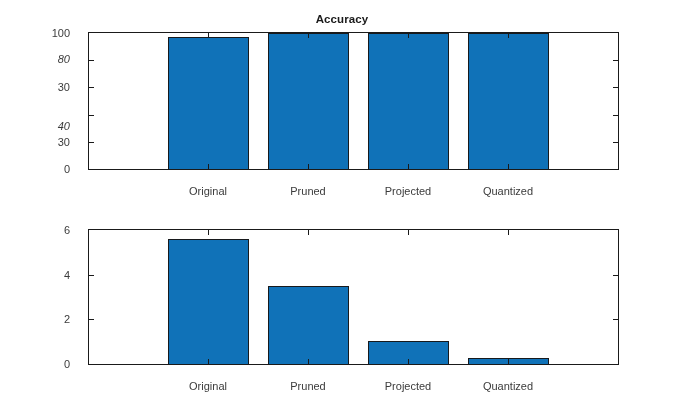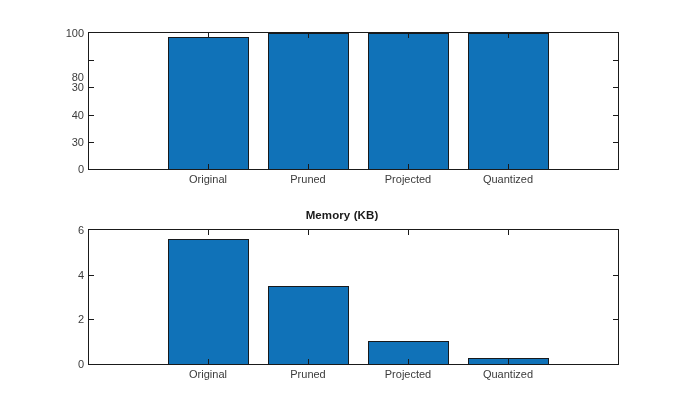--- a/index.html
+++ b/index.html
@@ -46,21 +46,21 @@
     box-sizing: border-box;
     border: 1px solid #1a1a1a;
     background: #ffffff;
     overflow: visible;
   }
 
   
   .ytick {
     position: absolute;
     right: 100%;
-    margin-right: 5px;
+    margin-right: 19px;
     transform: translateY(-50%);
     font-size: 11px;
     color: #3b3b3b;
     white-space: nowrap;
   }
   
   .ytick-mark-l {
     position: absolute;
     left: 0;
     width: 5px;
@@ -86,21 +86,21 @@
   .xtick-mark-t {
     position: absolute;
     top: 0;
     width: 1px;
     height: 5px;
     background: #1a1a1a;
   }
   .xtick-label {
     position: absolute;
     top: 100%;
-    margin-top: 4px;
+    margin-top: 16px;
     transform: translateX(-50%);
     font-size: 11px;
     color: #3b3b3b;
     white-space: nowrap;
   }
 
   
   .bar {
     position: absolute;
     bottom: 0;
@@ -110,33 +110,34 @@
     border-bottom: none;
   }
 </style>
 </head>
 <body>
 
 <div class="figure">
 
   <div class="panel" id="panel-accuracy" style="left:0px; top:0px; width:684px; height:200px;">
 
+    <div class="axes-title" style="top:13px;">Accuracy</div>
 
     <div class="plotbox" id="plot-accuracy" style="left:88px; top:32px; width:531px; height:138px;">
         <div class="ytick" style="top: 136px;">0</div>
         <div class="ytick" style="top: 108.8px;">30</div>
         <div class="ytick-mark-l" style="top: 108.8px;"></div>
         <div class="ytick-mark-r" style="top: 108.8px;"></div>
-        <div class="ytick" style="top: 82px;">40</div>
+        <div class="ytick" style="top: 93px; font-style: italic;">40</div>
         <div class="ytick-mark-l" style="top: 81.6px;"></div>
         <div class="ytick-mark-r" style="top: 81.6px;"></div>
         <div class="ytick" style="top: 54.4px;">30</div>
         <div class="ytick-mark-l" style="top: 54.4px;"></div>
         <div class="ytick-mark-r" style="top: 54.4px;"></div>
-        <div class="ytick" style="top: 44px;">80</div>
+        <div class="ytick" style="top: 26px; font-style: italic;">80</div>
         <div class="ytick-mark-l" style="top: 27.2px;"></div>
         <div class="ytick-mark-r" style="top: 27.2px;"></div>
         <div class="ytick" style="top: 0px;">100</div>
         <div class="bar" title="Original: 96.9" style="left: 78.5px; width: 81px; height: 131.784px; background: rgb(16, 114, 184); border-color: rgb(23, 25, 28);"></div>
         <div class="xtick-mark-b" style="left: 119px;"></div>
         <div class="xtick-mark-t" style="left: 119px;"></div>
         <div class="xtick-label" style="left: 119px;">Original</div>
         <div class="bar" title="Pruned: 100" style="left: 178.5px; width: 81px; height: 136px; background: rgb(16, 114, 184); border-color: rgb(23, 25, 28);"></div>
         <div class="xtick-mark-b" style="left: 219px;"></div>
         <div class="xtick-mark-t" style="left: 219px;"></div>
@@ -147,21 +148,20 @@
         <div class="xtick-label" style="left: 319px;">Projected</div>
         <div class="bar" title="Quantized: 100" style="left: 378.5px; width: 81px; height: 136px; background: rgb(16, 114, 184); border-color: rgb(23, 25, 28);"></div>
         <div class="xtick-mark-b" style="left: 419px;"></div>
         <div class="xtick-mark-t" style="left: 419px;"></div>
         <div class="xtick-label" style="left: 419px;">Quantized</div>
       </div>
   </div>
 
   <div class="panel" id="panel-memory" style="left:0px; top:200px; width:684px; height:212px;">
 
-    <div class="axes-title" style="top:9px;">Memory (KB)</div>
 
     <div class="plotbox" id="plot-memory" style="left:88px; top:29px; width:531px; height:136px;">
         <div class="ytick" style="top: 134px;">0</div>
         <div class="ytick" style="top: 89.3333px;">2</div>
         <div class="ytick-mark-l" style="top: 89.3333px;"></div>
         <div class="ytick-mark-r" style="top: 89.3333px;"></div>
         <div class="ytick" style="top: 44.6667px;">4</div>
         <div class="ytick-mark-l" style="top: 44.6667px;"></div>
         <div class="ytick-mark-r" style="top: 44.6667px;"></div>
         <div class="ytick" style="top: 0px;">6</div>

